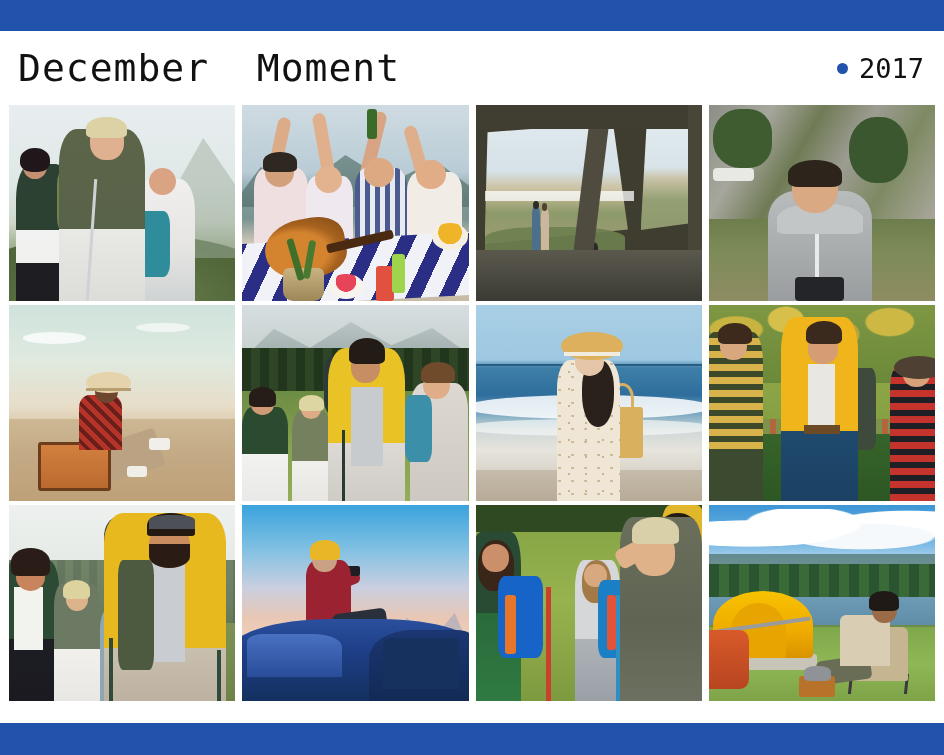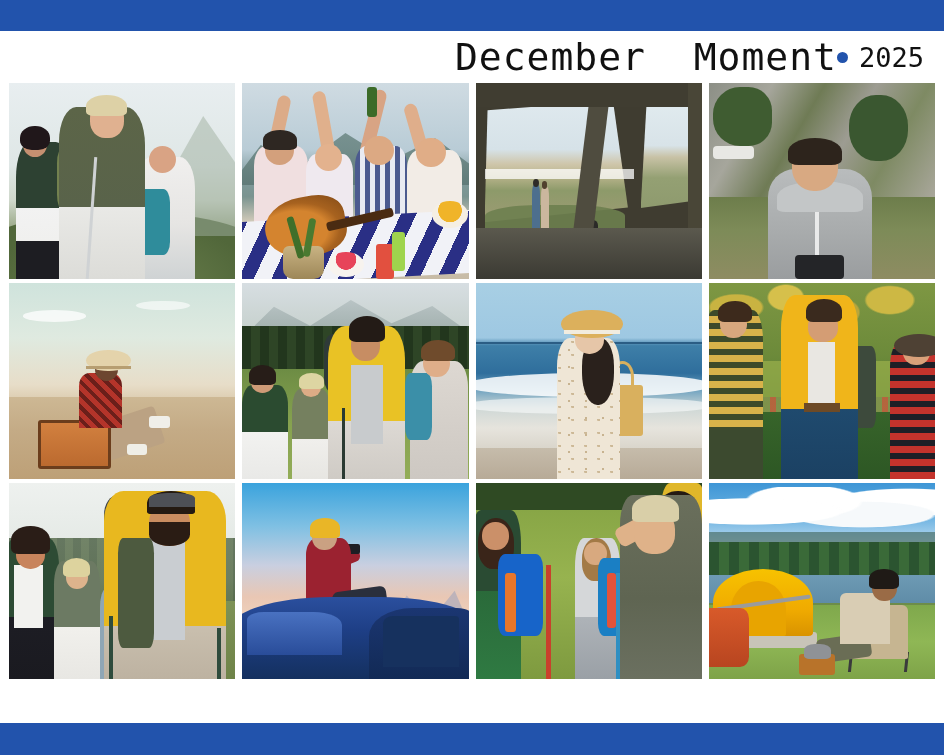--- a/index.html
+++ b/index.html
@@ -33,24 +33,24 @@
     left: 0;
     bottom: 0;
     width: 944px;
     height: 32px;
     background: #2253ac;
   }
 
   
   .header {
     flex: 0 0 auto;
-    height: 52px;
+    height: 74px;
     display: flex;
     align-items: center;
-    justify-content: flex-end;
+    justify-content: space-between;
     padding: 0 14px 0 18px;
   }
   .title {
     font-family: "DejaVu Sans Mono", monospace;
     font-size: 38px;
     font-weight: 400;
     letter-spacing: 1px;
     color: #111111;
     white-space: pre;
     line-height: 1;
@@ -352,21 +352,21 @@
 <body>
 
 <div class="page">
 
   <div class="bar-top"></div>
 
   <div class="header">
     <div class="title">December  Moment</div>
     <div class="year-wrap">
       <span class="year-dot"></span>
-      <span class="year-label">2025</span>
+      <span class="year-label">2017</span>
     </div>
   </div>
 
   <div class="grid">
 
     <div class="cell" title="Hikers taking a selfie on a mountain ridge">
       <div class="photo p1">
         <div class="layer hill"></div>
           <div class="layer m1"></div>
         <div class="layer pole3"></div>

